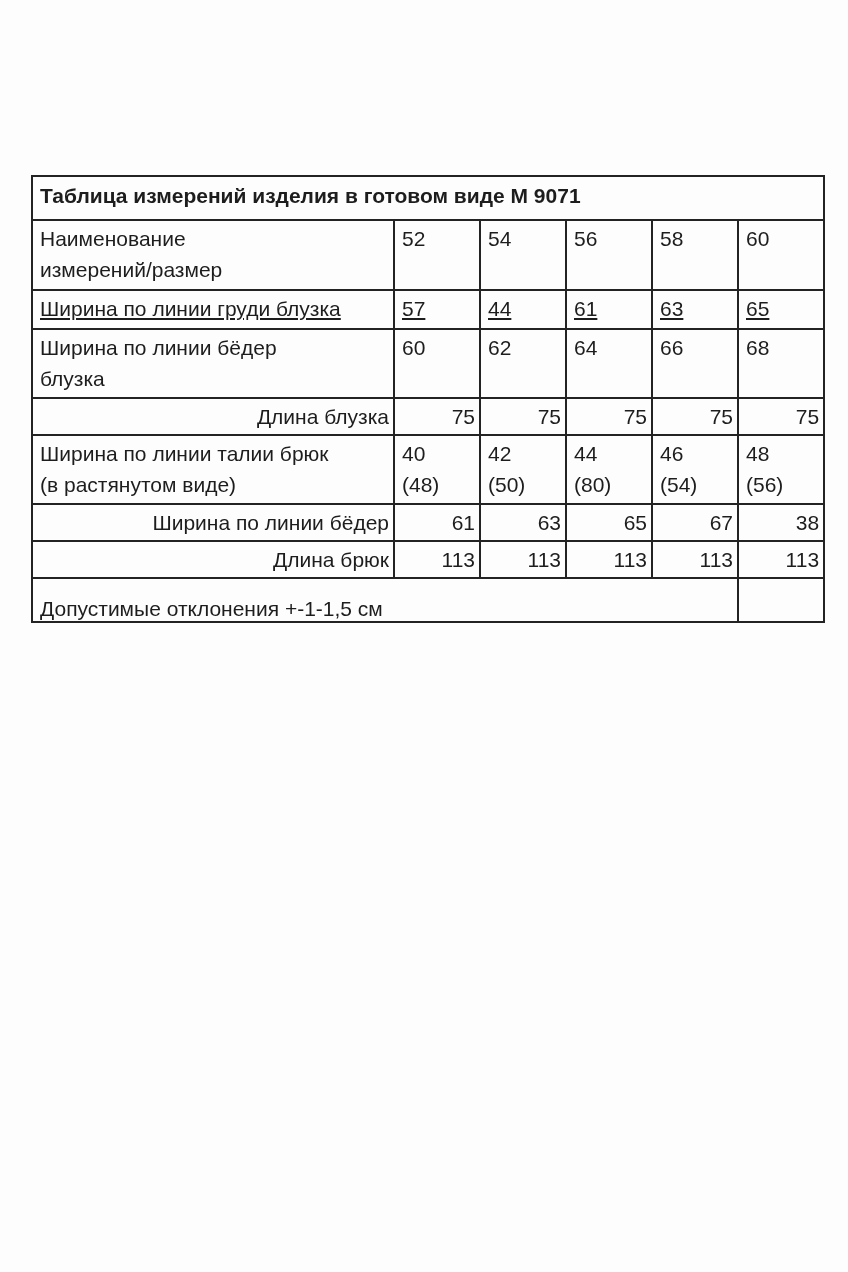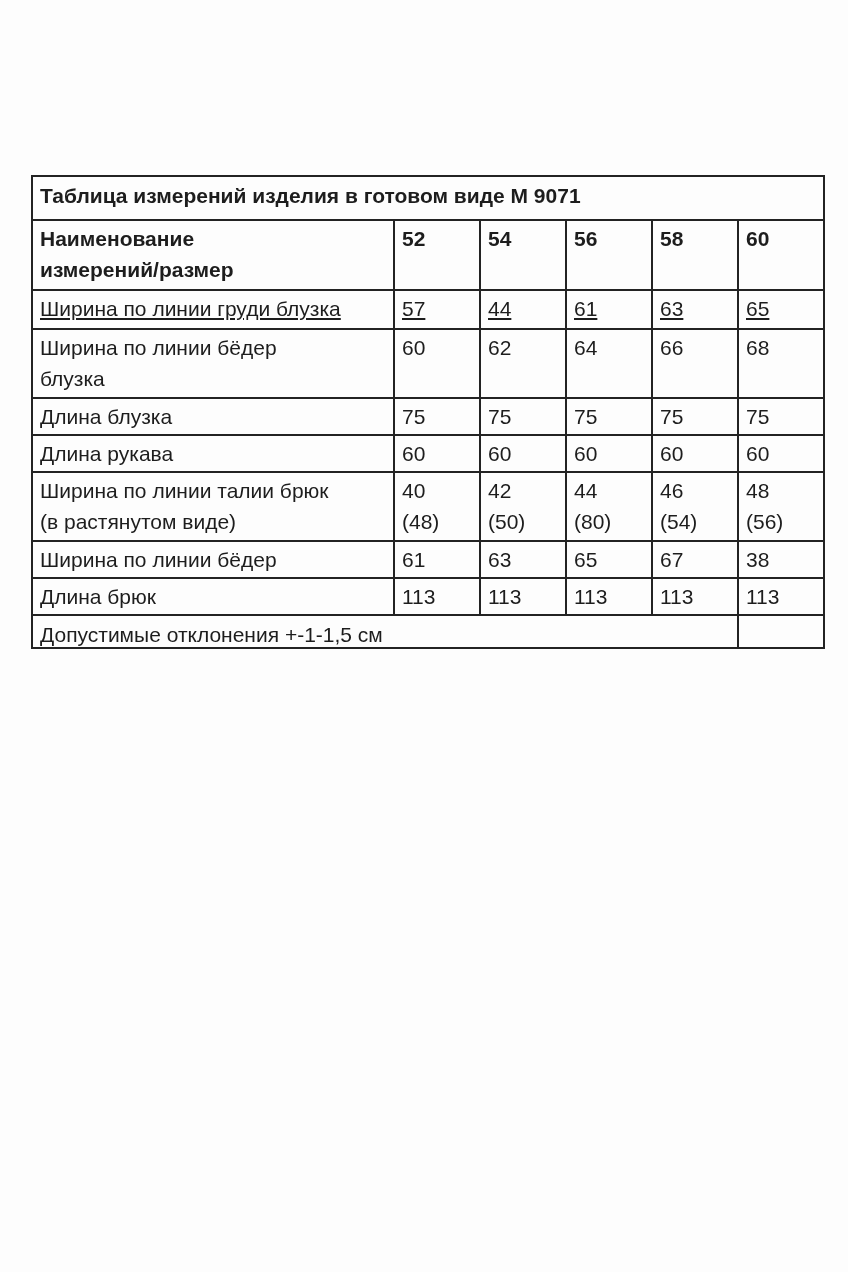--- a/index.html
+++ b/index.html
@@ -35,30 +35,30 @@
     padding: 2px 4px 2px 7px;
     white-space: pre-line;
     overflow: hidden;
   }
   tr.title-row td {
     font-weight: bold;
     height: 38px;
     line-height: 34px;
   }
   tr.header-row td {
-    font-weight: bold;
+    font-weight: normal;
     height: 64px;
   }
   tr.r-h37 td { height: 33px; text-decoration: underline; }
   tr.r-h67 td { height: 63px; }
-  tr.r-h33 td { height: 29px; }
+  tr.r-h33 td { height: 29px; text-align: right; }
   tr.footer-row td {
     height: 21px;
     line-height: 23px;
-    padding-top: 7px;
+    padding-top: 18px;
     padding-bottom: 1px;
   }
 </style>
 </head>
 <body>
 
 <div class="sheet">
   <table class="meas">
     <colgroup>
       <col style="width:362px">
@@ -105,28 +105,20 @@
 
     <tr class="r-h33">
       <td>Длина блузка</td>
       <td>75</td>
       <td>75</td>
       <td>75</td>
       <td>75</td>
       <td>75</td>
     </tr>
 
-    <tr class="r-h33">
-      <td>Длина рукава</td>
-      <td>60</td>
-      <td>60</td>
-      <td>60</td>
-      <td>60</td>
-      <td>60</td>
-    </tr>
 
     <tr class="r-h67">
       <td>Ширина по линии талии брюк
 (в растянутом виде)</td>
       <td>40
 (48)</td>
       <td>42
 (50)</td>
       <td>44
 (80)</td>

